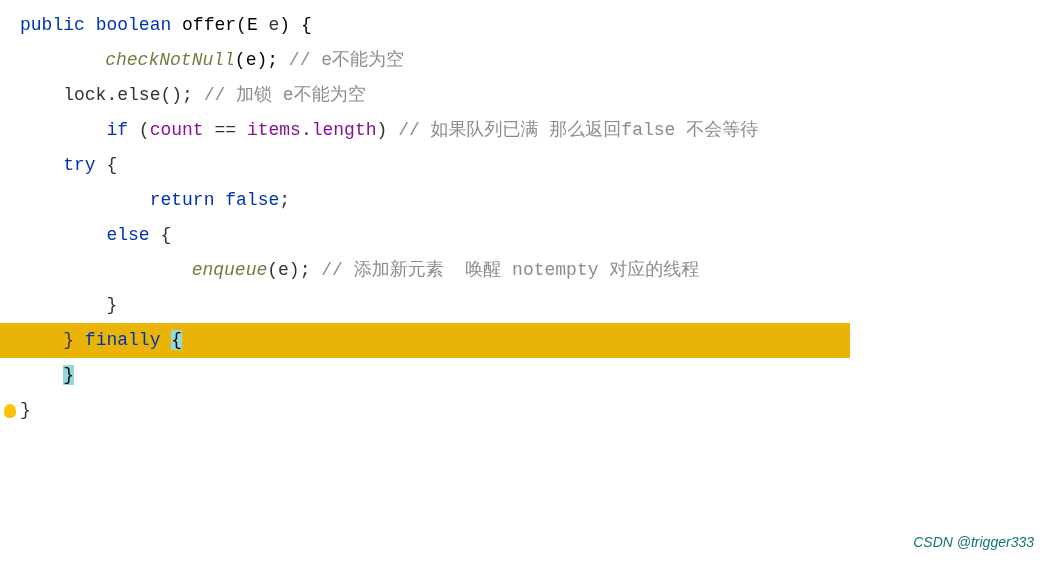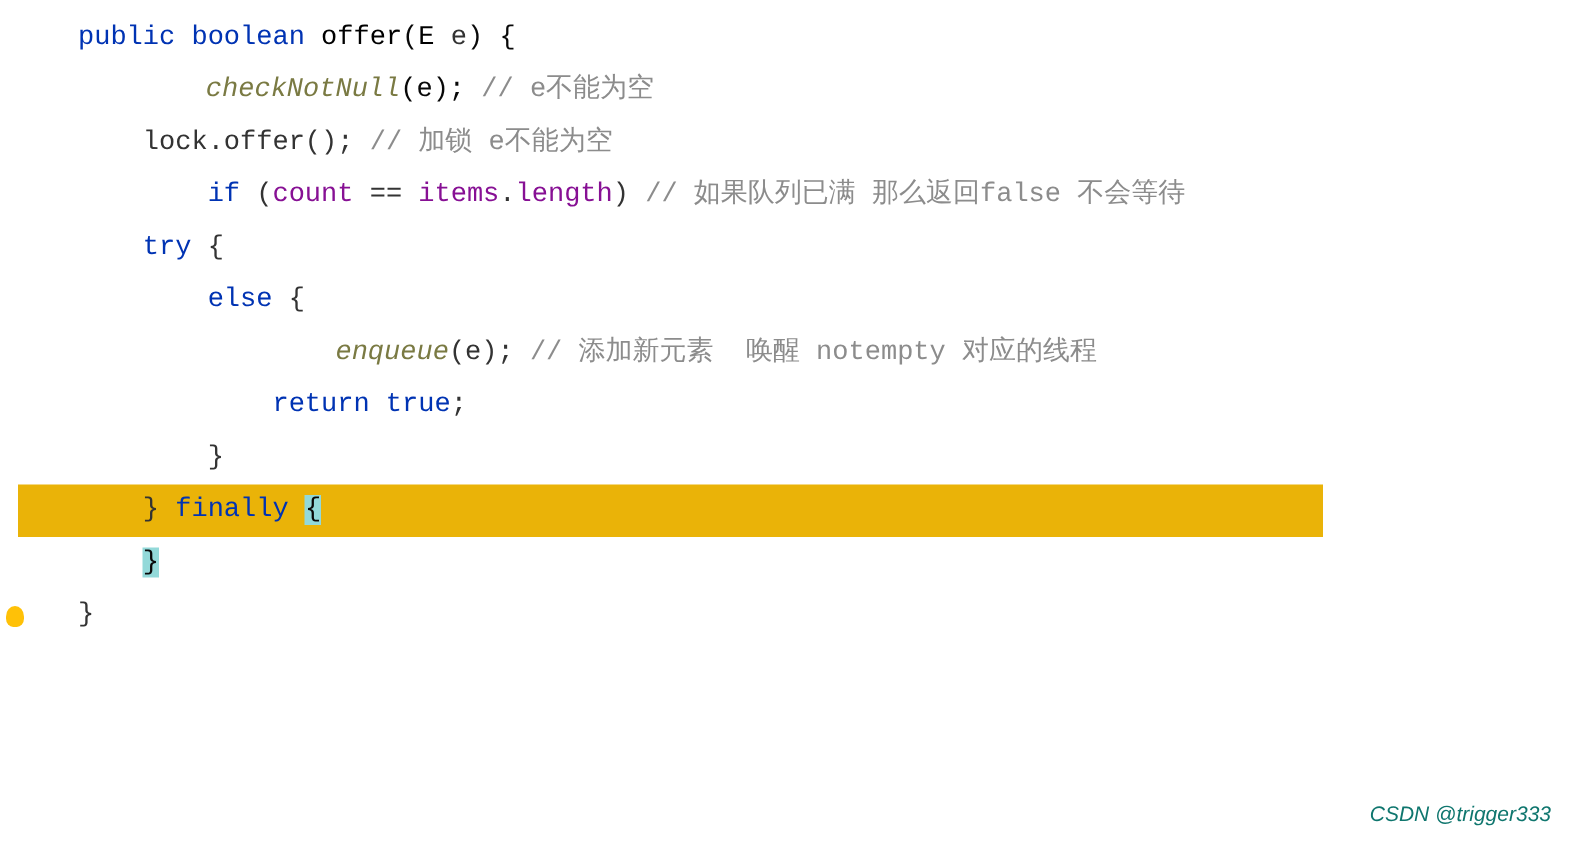--- a/index.html
+++ b/index.html
@@ -12,21 +12,21 @@
       font-size: 18px;
       line-height: 35px;
       background: #ffffff;
       color: #333333;
       width: 1054px;
       height: 568px;
       position: relative;
       overflow: hidden;
     }
     .code-container {
-      padding: 8px 0 0 52px;
+      padding: 8px 0 0 20px;
       position: relative;
     }
     .line {
       white-space: pre;
       height: 35px;
     }
     .line-highlight {
       background: #eab308;
       margin-left: -40px;
       padding-left: 40px;
@@ -74,32 +74,32 @@
 </head>
 <body>
 
 <div class="code-container">
 
 <div class="line"><span class="keyword">public</span> <span class="keyword">boolean</span> <span class="method-call">offer</span><span class="paren">(</span><span class="type">E</span><span> e</span><span class="paren">)</span><span class="punct"> {</span></div>
 
 <div class="line"><span>    </span><span class="method">checkNotNull</span><span class="punct">(e); </span><span class="comment">// e不能为空</span></div>
 
 
-<div class="line"><span>    </span><span>lock</span><span>.offer(); </span><span class="comment">// 加锁 e不能为空</span></div>
+<div class="line"><span>    </span><span>lock</span><span>.else(); </span><span class="comment">// 加锁 e不能为空</span></div>
 
 <div class="line"><span>        </span><span class="keyword">if</span><span> (</span><span class="field">count</span><span> == </span><span class="field">items</span><span>.</span><span class="field">length</span><span>) </span><span class="comment">// 如果队列已满 那么返回false 不会等待</span></div>
 
 <div class="line"><span>    </span><span class="keyword">try</span><span> {</span></div>
 
+<div class="line"><span>            </span><span class="keyword">return</span><span class="keyword"> false</span><span>;</span></div>
 
 <div class="line"><span>        </span><span class="keyword">else</span><span> {</span></div>
 
 <div class="line"><span>            </span><span class="method">enqueue</span><span>(e); </span><span class="comment">// 添加新元素  唤醒 notempty 对应的线程</span></div>
 
-<div class="line"><span>            </span><span class="keyword">return</span><span class="keyword"> true</span><span>;</span></div>
 
 <div class="line"><span>        </span><span>}</span></div>
 
 <div class="line line-highlight"><span class="gutter-icon" style="top:393px;"><span class="bulb"></span></span><span>    </span><span>} </span><span class="keyword">finally</span><span> </span><span class="brace-match">{</span></div>
 
 
 <div class="line"><span>    </span><span class="brace-match">}</span></div>
 
 <div class="line"><span>}</span></div>
 

